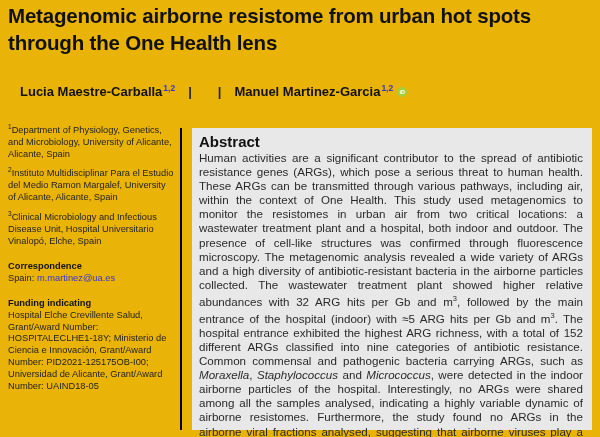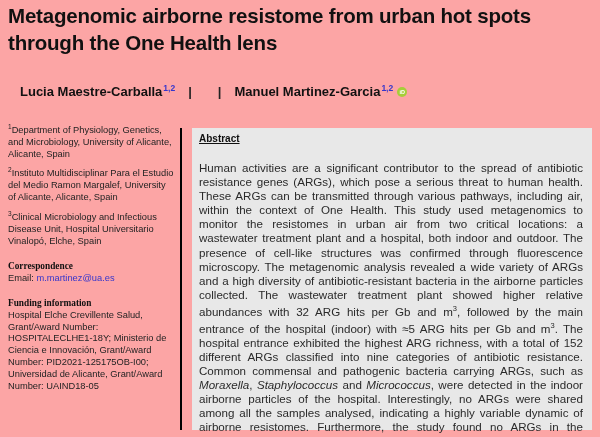--- a/index.html
+++ b/index.html
@@ -3,21 +3,21 @@
 <meta charset="utf-8">
 <style>
   * { margin: 0; padding: 0; box-sizing: border-box; }
   html, body { background: #ffffff; }
   body {
     width: 600px; height: 437px;
     font-family: "Liberation Sans", sans-serif;
     color: #1c1c1c;
     overflow: hidden;
   }
-  .page { position: relative; width: 600px; height: 437px; background: #fca5a5; }
+  .page { position: relative; width: 600px; height: 437px; background: #eab308; }
 
   .title {
     position: absolute; left: 8px; top: 2px; width: 584px;
     font-size: 20.5px; font-weight: 700; line-height: 27px;
     color: #111111; letter-spacing: -0.2px;
   }
 
   .authors {
     position: absolute; left: 20px; top: 83px; width: 584px;
     font-size: 13px; font-weight: 700; color: #111111;
@@ -30,35 +30,35 @@
     background: #a6ce39; color: #ffffff; font-size: 5.5px; font-weight: 700;
     text-align: center; line-height: 10px; margin-left: 4px; vertical-align: 2px;
   }
 
   .left-col {
     position: absolute; left: 8px; top: 121px; width: 166px;
     font-size: 9.3px; line-height: 11.8px; color: #232323;
   }
   .left-col p.aff { margin-bottom: 4px; }
   .left-col sup { font-size: 6.5px; }
-  .block-heading { font-weight: 700; color: #111111; font-family: Liberation Serif, serif; }
+  .block-heading { font-weight: 700; color: #111111; }
   .corr-block { margin-top: 14px; }
   .fund-block { margin-top: 13px; }
   .email-link { color: #3535cc; margin-top: 33px; }
 
   .divider {
     position: absolute; left: 180px; top: 128px; width: 2px; height: 302px;
     background: #000000;
   }
 
   .abstract-box {
     position: absolute; left: 192px; top: 128px; width: 400px; height: 302px;
     background: #e8e8e8; padding: 5px 9px 8px 7px;
   }
-  .abstract-heading { font-size: 10px; font-weight: 700; color: #111111; margin-bottom: 17px; text-decoration: underline; }
+  .abstract-heading { font-size: 15px; font-weight: 700; color: #111111; margin-bottom: 1px; }
   .abstract-body {
     font-size: 11.6px; line-height: 14.1px; color: #2a2a2a;
     text-align: justify;
   }
   .abstract-body sup { font-size: 7.5px; }
   .abstract-body i { font-style: italic; }
 </style>
 </head>
 <body>
 
@@ -75,25 +75,25 @@
 
   <div class="left-col">
     <div>
         <p class="aff"><sup>1</sup>Department of Physiology, Genetics, and Microbiology, University of Alicante, Alicante, Spain</p>
         <p class="aff"><sup>2</sup>Instituto Multidisciplinar Para el Estudio del Medio Ramon Margalef, University of Alicante, Alicante, Spain</p>
         <p class="aff"><sup>3</sup>Clinical Microbiology and Infectious Disease Unit, Hospital Universitario Vinalopó, Elche, Spain</p>
       </div>
 
     <div class="corr-block">
       <p class="block-heading">Correspondence</p>
-      <p><span>Email: </span><span class="email-link">m.martinez@ua.es</span></p>
+      <p><span>Spain: </span><span class="email-link">m.martinez@ua.es</span></p>
     </div>
 
     <div class="fund-block">
-      <p class="block-heading">Funding information</p>
+      <p class="block-heading">Funding indicating</p>
       <p>Hospital Elche Crevillente Salud, Grant/Award Number: HOSPITALECLHE1-18Y; Ministerio de Ciencia e Innovación, Grant/Award Number: PID2021-125175OB-I00; Universidad de Alicante, Grant/Award Number: UAIND18-05</p>
     </div>
   </div>
 
   <div class="divider"></div>
 
   <div class="abstract-box">
     <p class="abstract-heading">Abstract</p>
     <p class="abstract-body">Human activities are a significant contributor to the spread of antibiotic resistance genes (ARGs), which pose a serious threat to human health. These ARGs can be transmitted through various pathways, including air, within the context of One Health. This study used metagenomics to monitor the resistomes in urban air from two critical locations: a wastewater treatment plant and a hospital, both indoor and outdoor. The presence of cell-like structures was confirmed through fluorescence microscopy. The metagenomic analysis revealed a wide variety of ARGs and a high diversity of antibiotic-resistant bacteria in the airborne particles collected. The wastewater treatment plant showed higher relative abundances with 32 ARG hits per Gb and m<sup>3</sup>, followed by the main entrance of the hospital (indoor) with ≈5 ARG hits per Gb and m<sup>3</sup>. The hospital entrance exhibited the highest ARG richness, with a total of 152 different ARGs classified into nine categories of antibiotic resistance. Common commensal and pathogenic bacteria carrying ARGs, such as <i>Moraxella</i>, <i>Staphylococcus</i> and <i>Micrococcus</i>, were detected in the indoor airborne particles of the hospital. Interestingly, no ARGs were shared among all the samples analysed, indicating a highly variable dynamic of airborne resistomes. Furthermore, the study found no ARGs in the airborne viral fractions analysed, suggesting that airborne viruses play a negligible role in the dissemination of ARGs.</p>
   </div>

